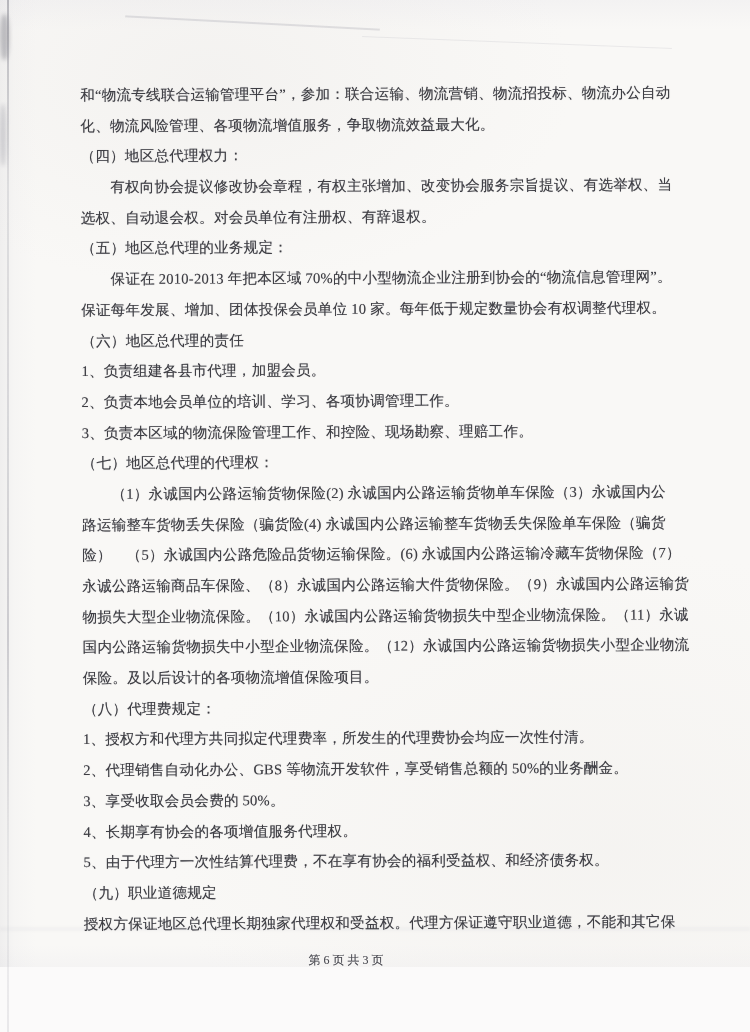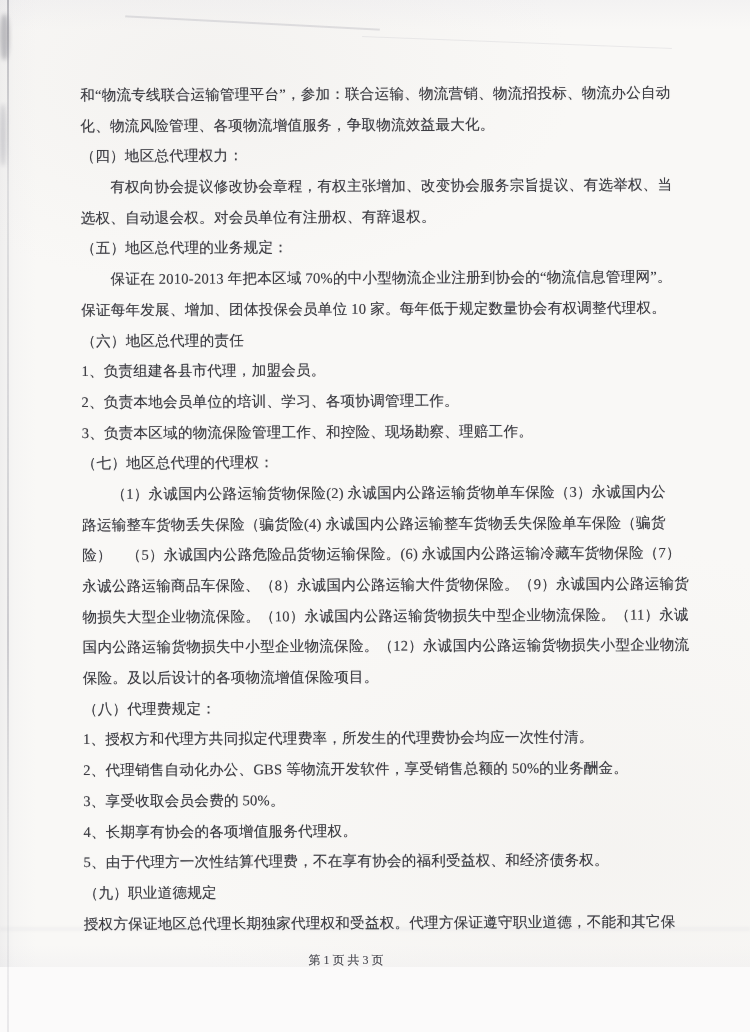--- a/index.html
+++ b/index.html
@@ -145,14 +145,14 @@
       <div class="line">（八）代理费规定：</div>
       <div class="line">1、授权方和代理方共同拟定代理费率，所发生的代理费协会均应一次性付清。</div>
       <div class="line">2、代理销售自动化办公、GBS 等物流开发软件，享受销售总额的 50%的业务酬金。</div>
       <div class="line">3、享受收取会员会费的 50%。</div>
       <div class="line">4、长期享有协会的各项增值服务代理权。</div>
       <div class="line">5、由于代理方一次性结算代理费，不在享有协会的福利受益权、和经济债务权。</div>
       <div class="line">（九）职业道德规定</div>
       <div class="line">授权方保证地区总代理长期独家代理权和受益权。代理方保证遵守职业道德，不能和其它保</div>
     </div>
 
-  <div class="page-footer">第 1 页 共 3 页</div>
+  <div class="page-footer">第 6 页 共 3 页</div>
 </div>
 
 </body></html>

